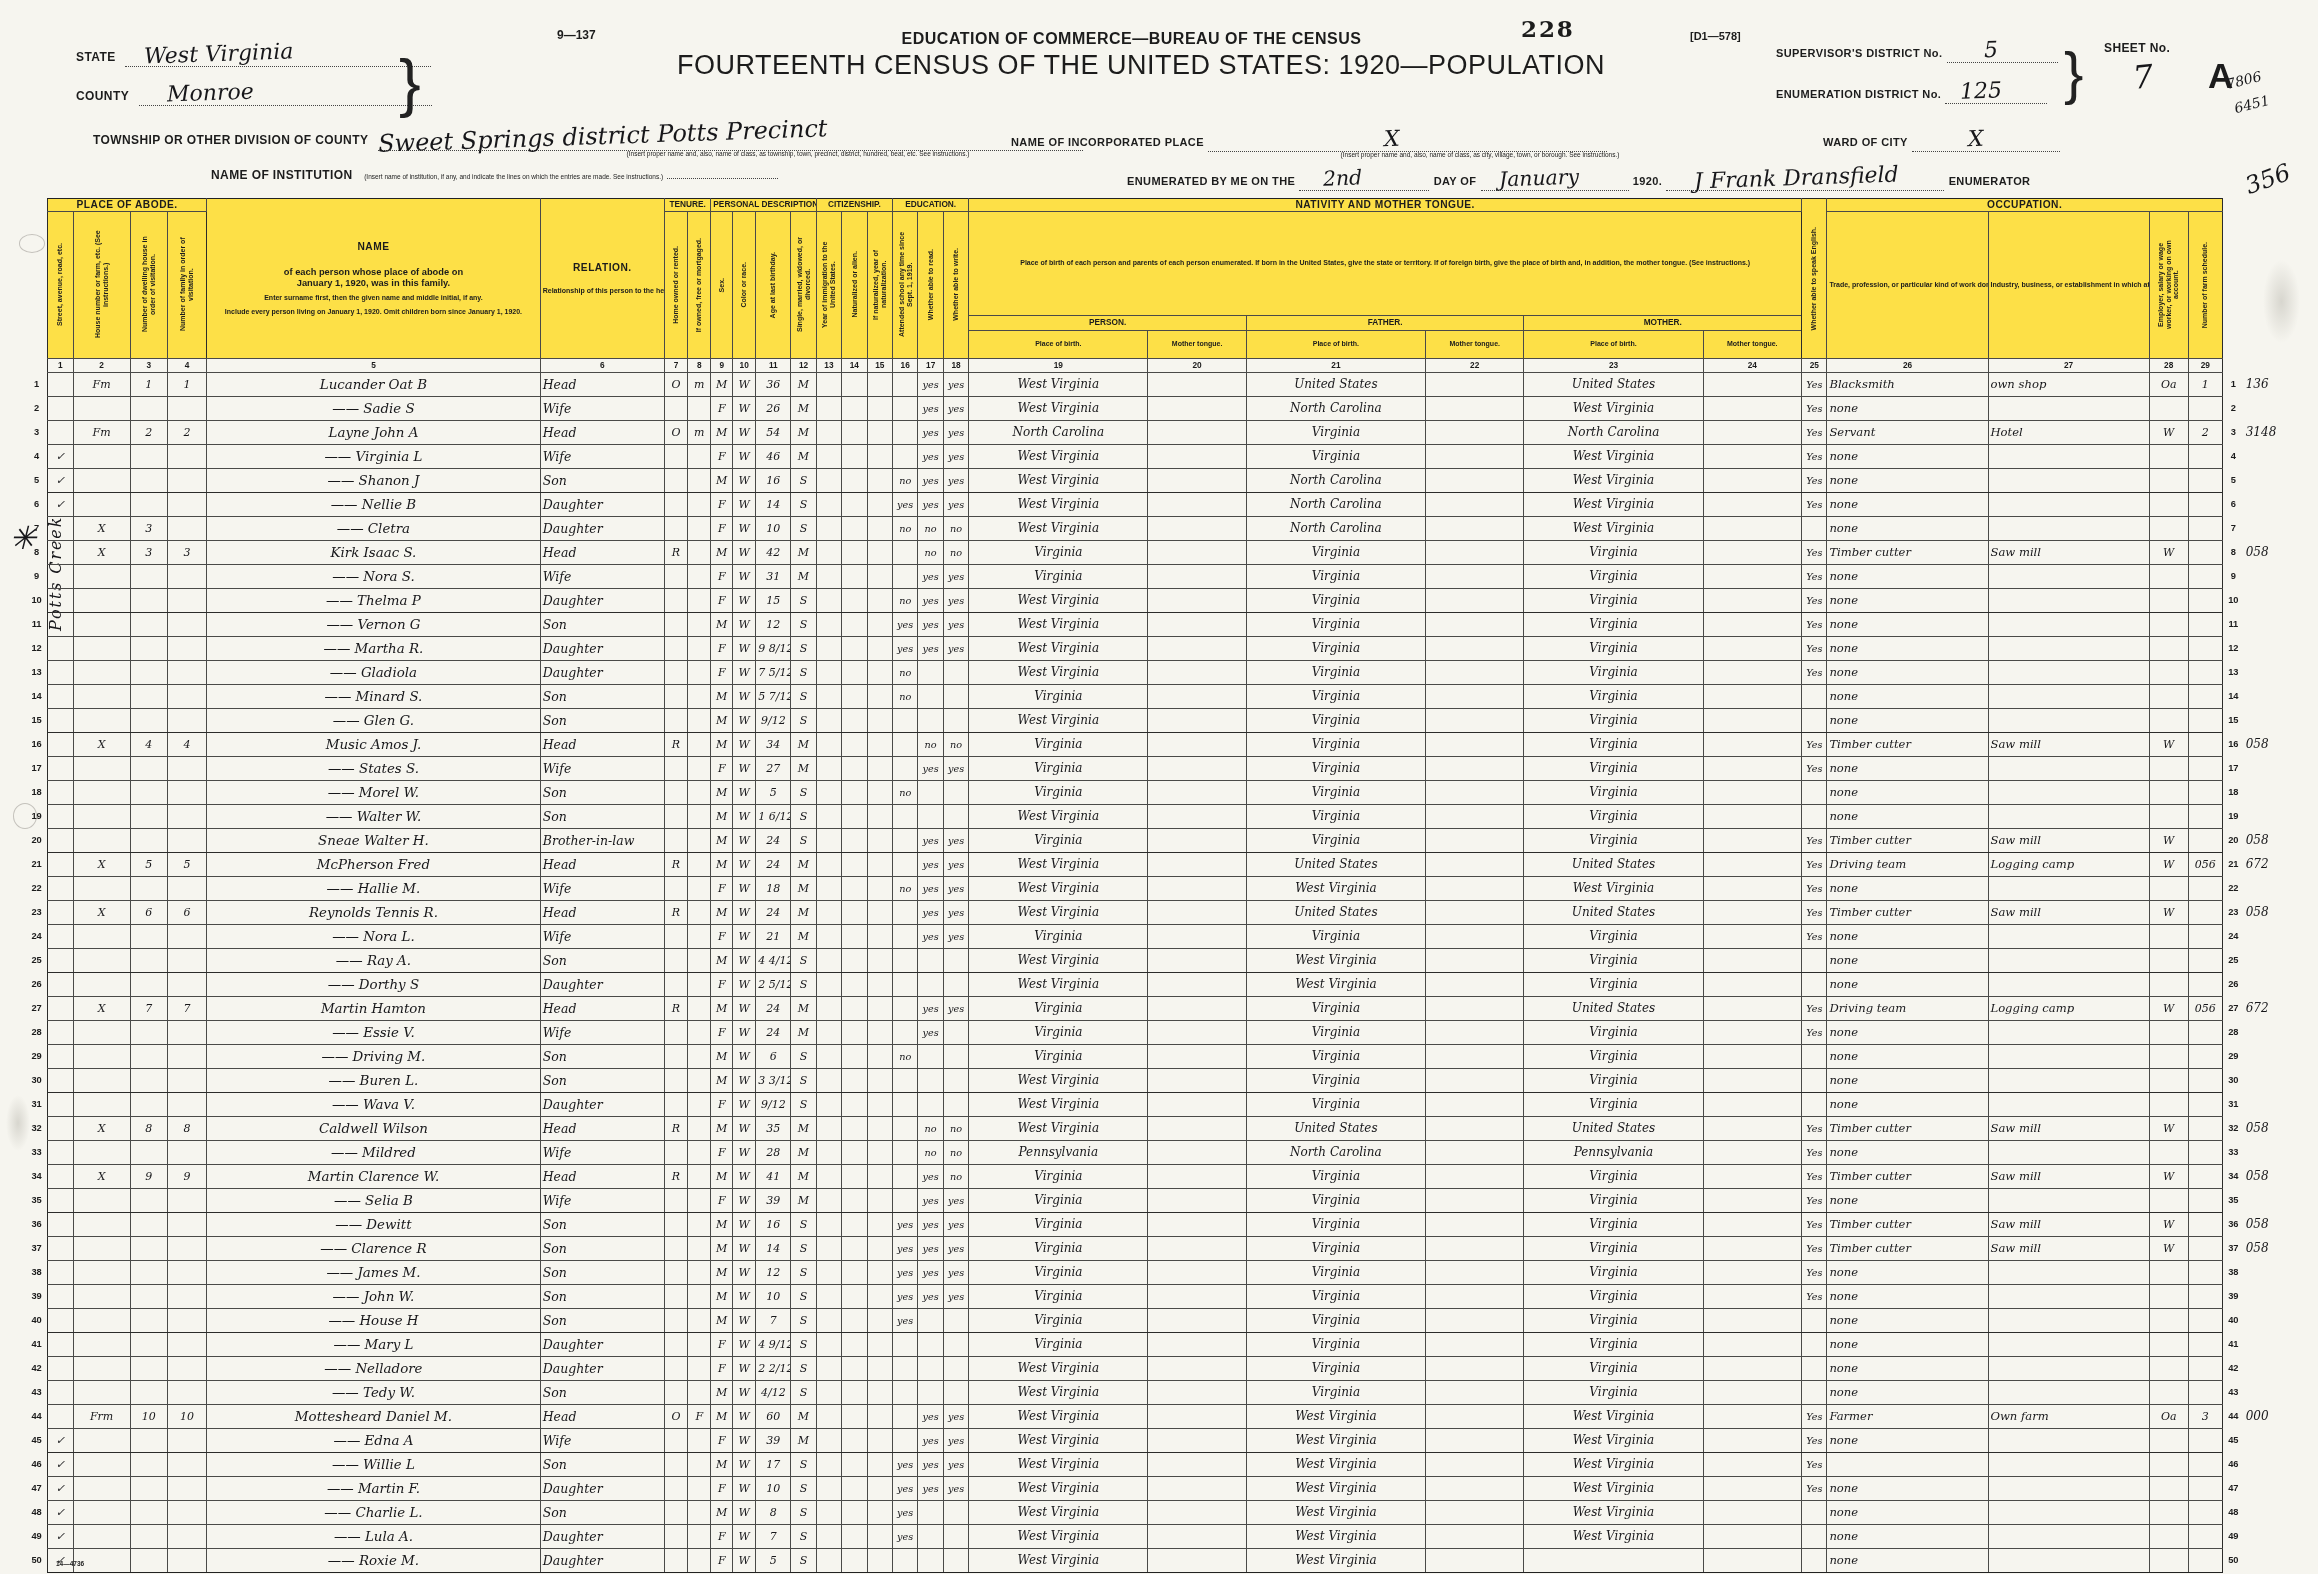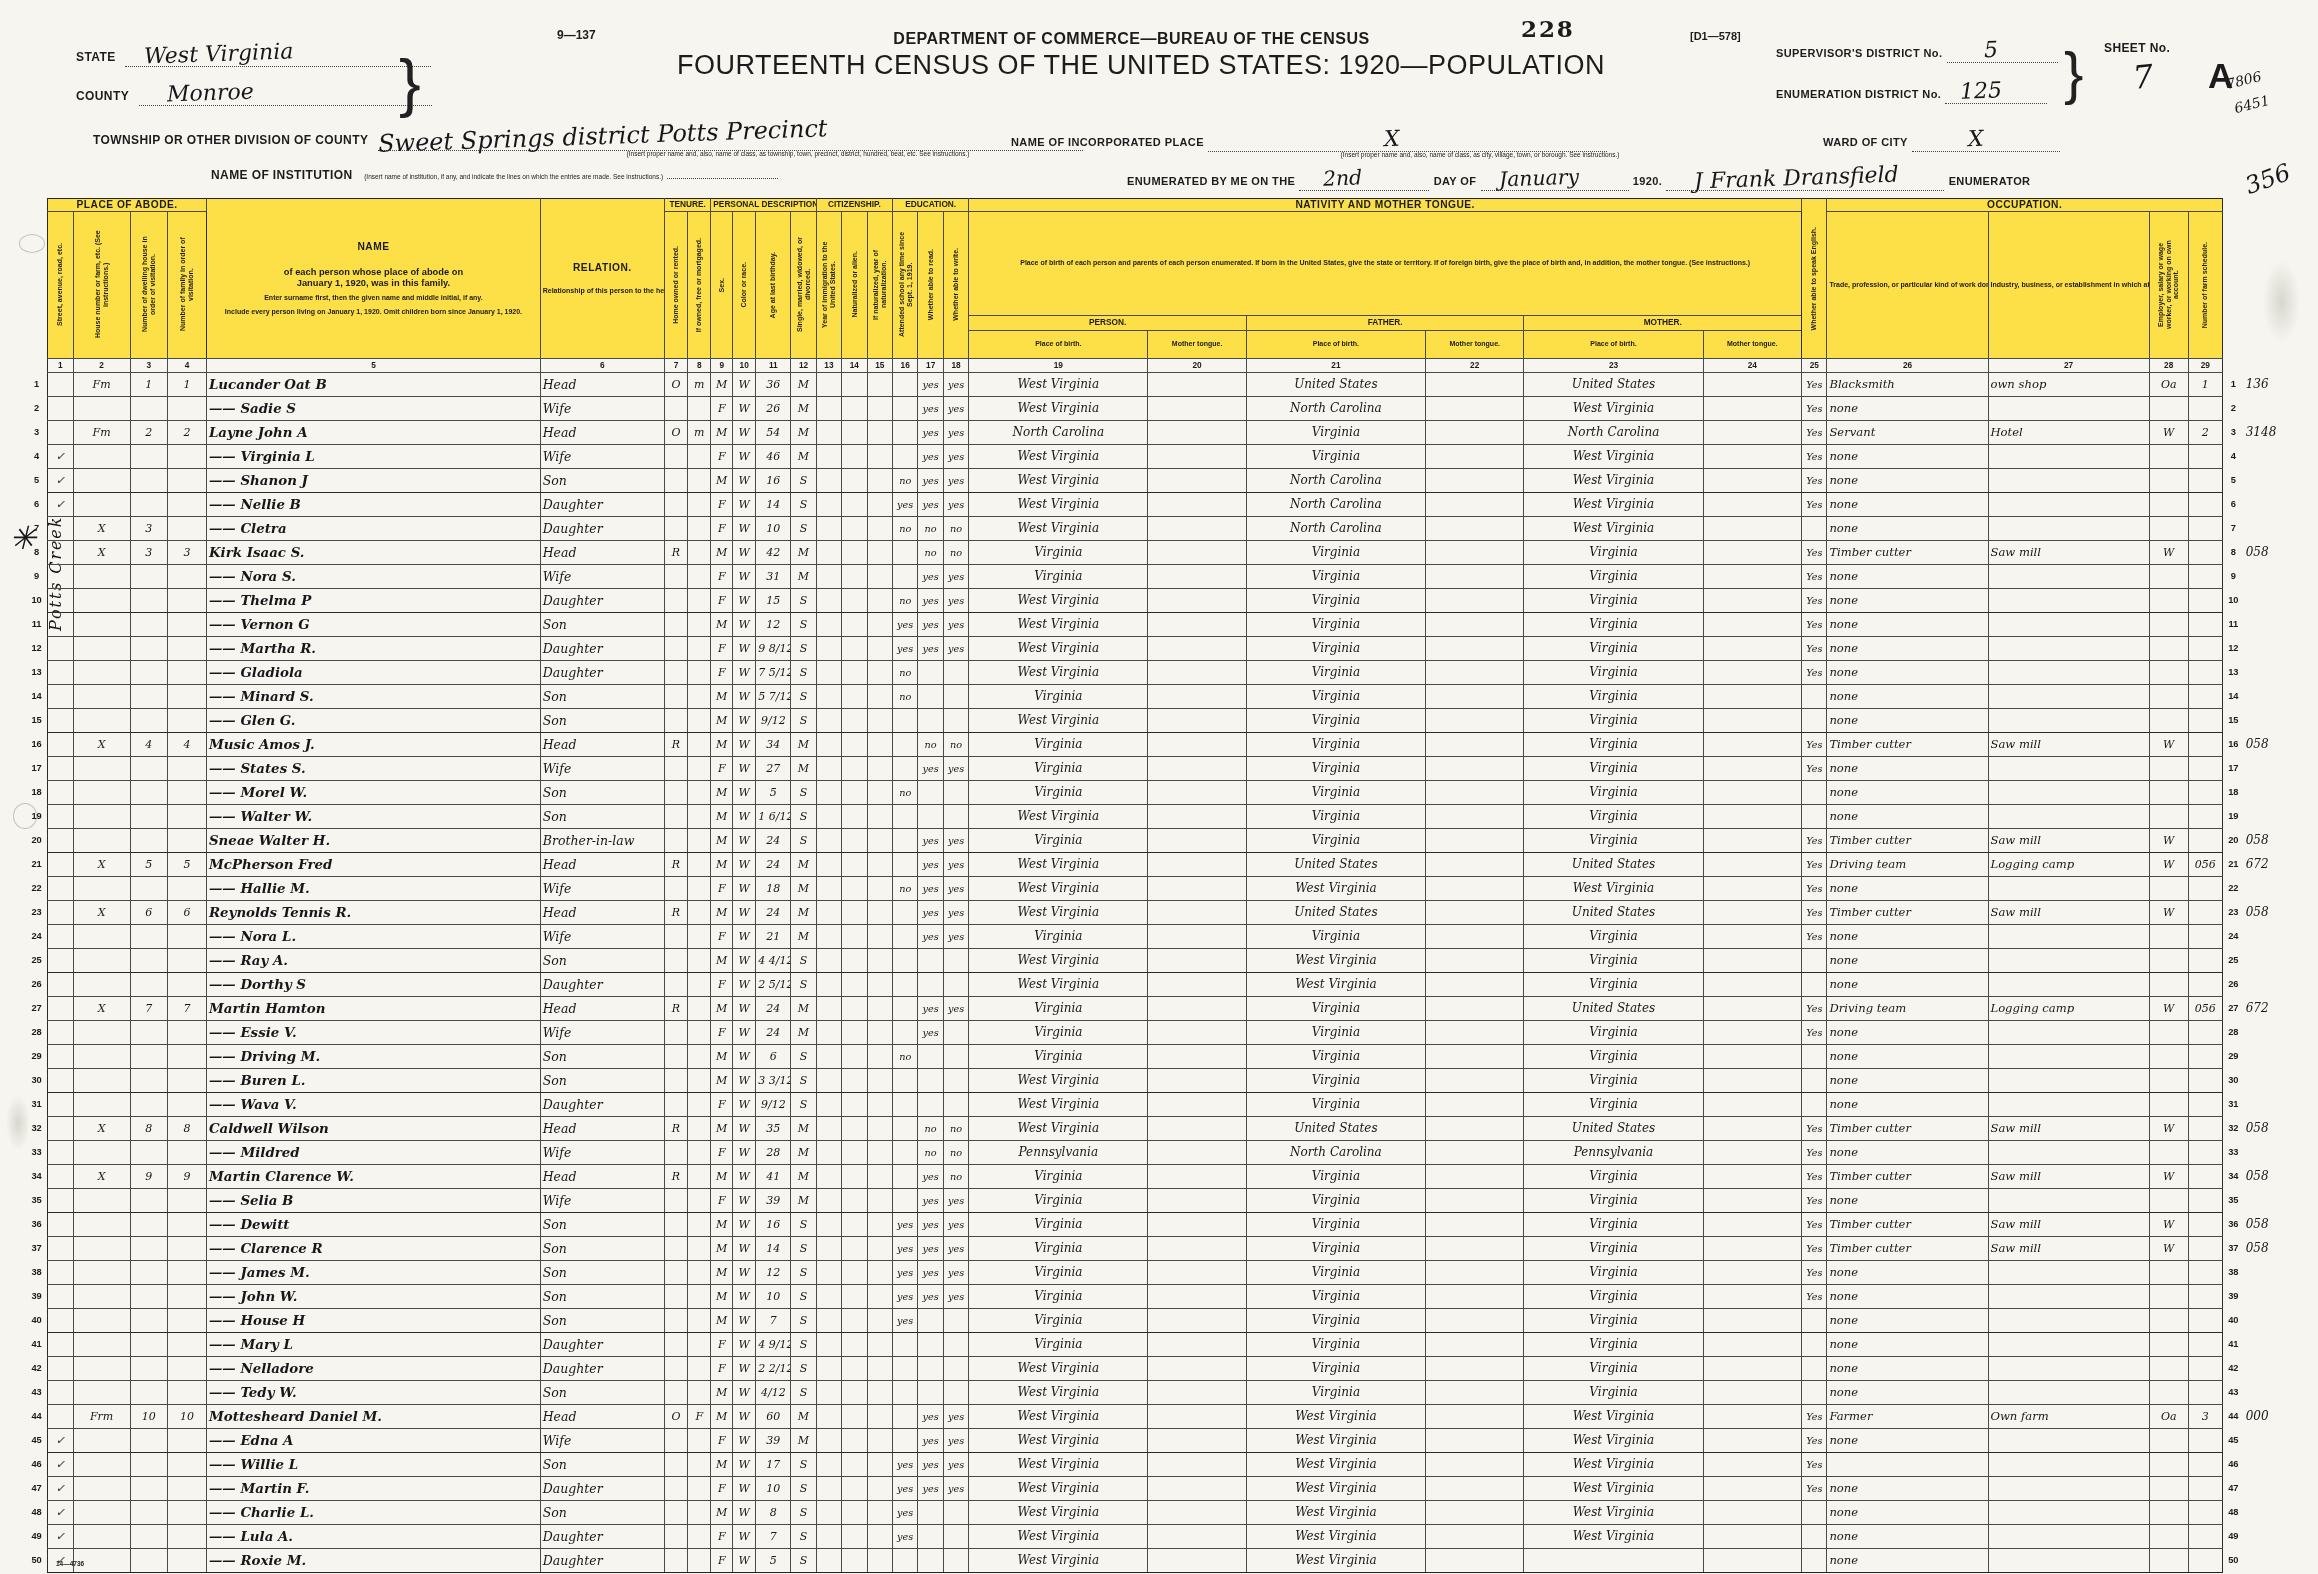--- a/index.html
+++ b/index.html
@@ -17,21 +17,21 @@
   table.census{position:absolute;left:26px;top:198px;width:2269px;border-collapse:collapse;table-layout:fixed;}
   table.census th,table.census td{border:0.9px solid #4a4a48;overflow:hidden;white-space:nowrap;padding:0 1.9px;}
   thead th{font-size:8.3px;font-weight:bold;text-align:center;vertical-align:middle;white-space:normal;line-height:1.15;padding:0.9px 1.9px;background:#fde047;}
   thead .gt{font-size:10.2px;letter-spacing:0.5px;}
   thead .desc{font-size:7px;font-weight:bold;}
   .vt{padding:0;}
   .vt div{writing-mode:vertical-rl;transform:rotate(180deg);margin:0 auto;font-size:7px;font-weight:bold;line-height:1.1;white-space:normal;max-height:109px;}
   tr.cnum td{border-top:1.9px solid #222;height:13px;font-size:8.3px;font-weight:bold;text-align:center;padding:0;}
   tbody td{height:23px;font-size:11px;text-align:center;border-top:none;border-bottom:0.9px dotted #8a8a85;}
   tbody tr.r5 td{border-bottom:1.9px solid #2c2c2a;}
-  td.name{text-align:left;font-size:13.4px;padding-left:7.4px;font-weight:bold;}
+  td.name{text-align:center;font-size:13.4px;padding-left:7.4px;}
   td.rel{text-align:left;font-size:12.5px;padding-left:5.6px;}
   td.pob{font-size:12px;}
   td.occ{text-align:left;font-size:11.6px;padding-left:3.7px;}
   td.sm{font-size:9.7px;}
   td.age{font-size:11px;}
   .g{border-left:1.9px solid #2c2c2a !important;}
   .bR{border-right:1.9px solid #2c2c2a !important;}
   td.num,th.num{border:none !important;background:transparent;font-size:9.3px;font-weight:bold;text-align:center;padding:0 2.8px;}
   td.marg,th.marg{border:none !important;background:transparent;text-align:left;font-size:12px;padding:0 1.9px;}
   thead tr:first-child th{border-top:1.9px solid #222;}
@@ -51,21 +51,21 @@
   <div class="blob" style="left:13px;top:803px;width:22px;height:24px;"></div>
   <div class="smudge" style="left:5.6px;top:1095px;width:24px;height:56px;"></div>
   <div class="smudge" style="left:2263px;top:260px;width:37px;height:83px;"></div>
   <div class="abs hw" style="left:9.3px;top:519px;font-size:32px;">✳</div>
   <div class="vroad hw abs" style="left:46px;top:390px;height:241px;">Potts Creek</div>
 
   <div class="abs printed" style="left:557px;top:28px;font-weight:bold;font-size:12px;">9—137</div>
   <div class="abs" style="left:1521px;top:15px;font-family:'DejaVu Serif',serif;font-weight:bold;font-size:23px;letter-spacing:1.9px;">228</div>
   <div class="abs printed" style="left:1690px;top:30px;font-weight:bold;font-size:11px;">[D1—578]</div>
 
-  <div class="abs printed" style="left:816px;top:30px;width:631px;text-align:center;font-weight:bold;font-size:16px;letter-spacing:0.5px;">DEPARTMENT OF COMMERCE—BUREAU OF THE CENSUS</div>
+  <div class="abs printed" style="left:816px;top:30px;width:631px;text-align:center;font-weight:bold;font-size:16px;letter-spacing:0.5px;">EDUCATION OF COMMERCE—BUREAU OF THE CENSUS</div>
   <div class="abs printed" style="left:631px;top:50px;width:1020px;text-align:center;font-weight:normal;font-size:27px;letter-spacing:0.5px;">FOURTEENTH CENSUS OF THE UNITED STATES: 1920—POPULATION</div>
 
   <div class="abs" style="left:76px;top:41px;">
     <span class="lbl">STATE</span>
     <span class="dots" style="display:inline-block;width:306px;margin-left:5.6px;"><span class="hw hwv" style="margin-left:18.6px;">West Virginia</span></span>
   </div>
   <div class="abs" style="left:76px;top:80px;">
     <span class="lbl">COUNTY</span>
     <span class="dots" style="display:inline-block;width:293px;margin-left:5.6px;"><span class="hw hwv" style="margin-left:28px;">Monroe</span></span>
   </div>

